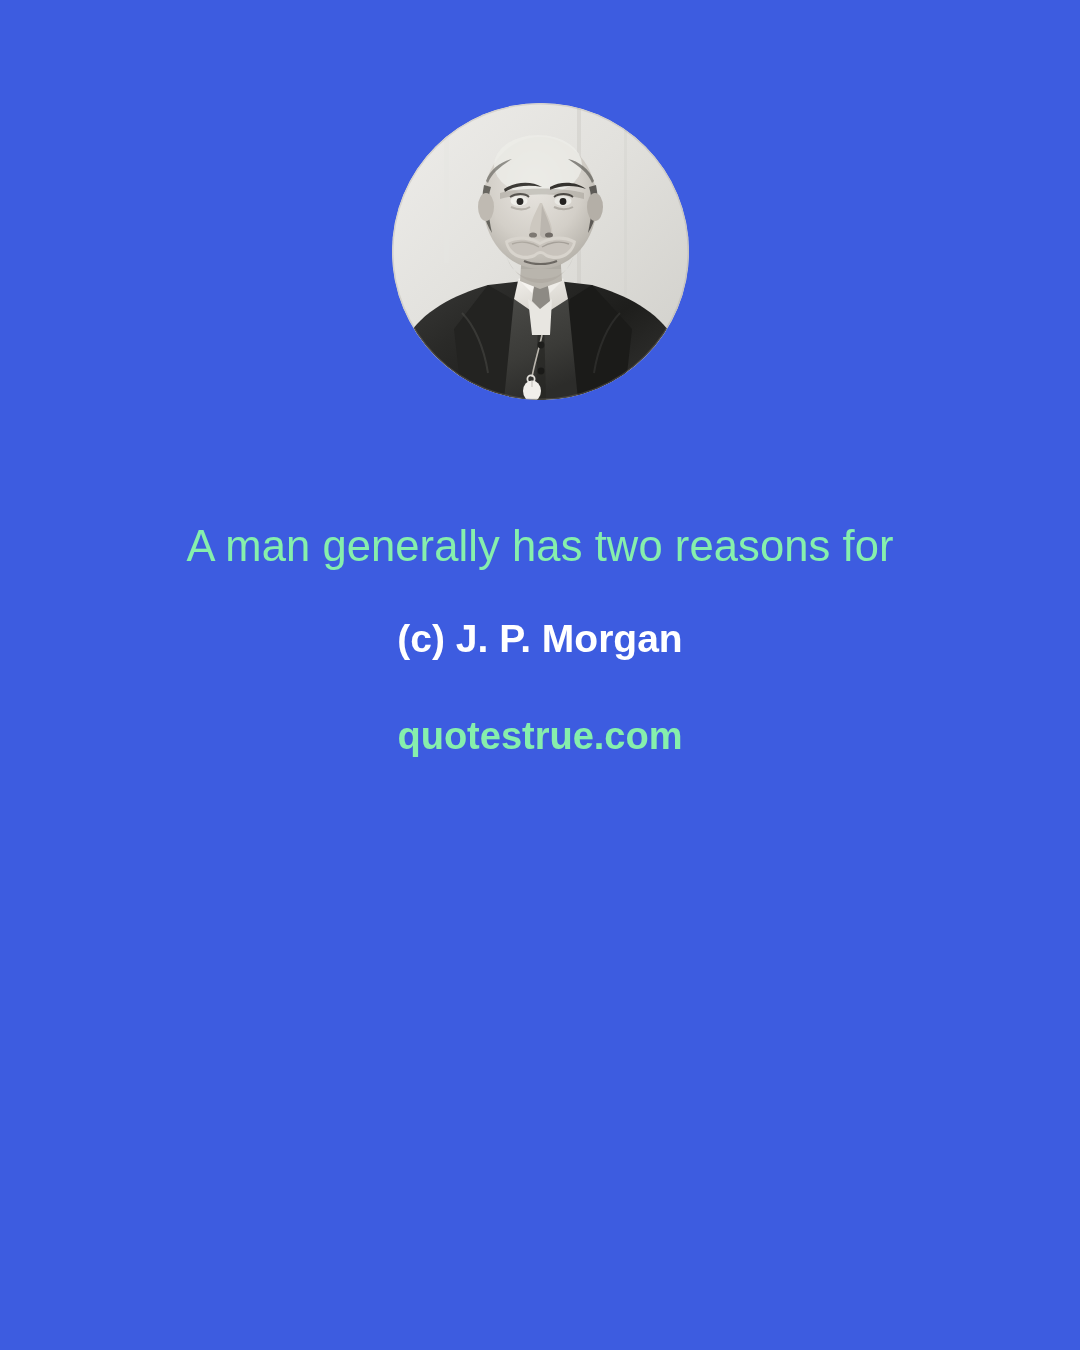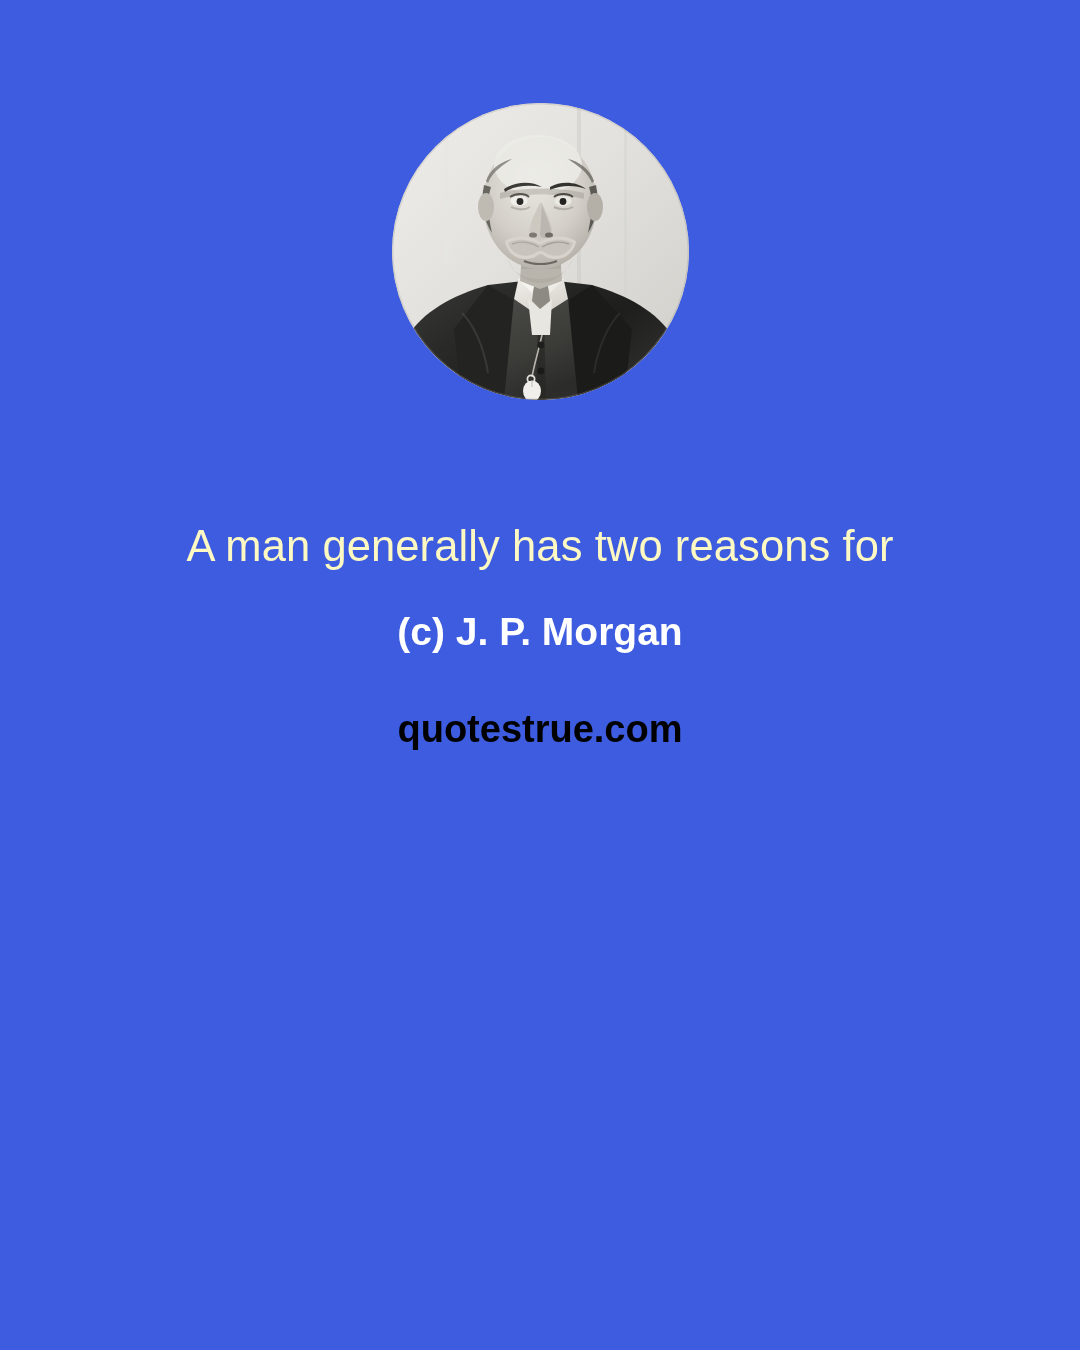--- a/index.html
+++ b/index.html
@@ -40,40 +40,40 @@
   
   #text-block {
     position: absolute;
     left: 0;
     top: 498px;
     width: 1080px;
     text-align: center;
   }
   .quote-line {
     display: block;
-    color: #fef9c3;
+    color: #86efac;
     font-size: 43.5px;
     line-height: 97px;
     font-weight: 400;
     letter-spacing: 0.1px;
     white-space: nowrap;
   }
   #attribution {
     display: block;
-    margin-top: 13px;
+    margin-top: 20px;
     color: #ffffff;
     font-size: 39px;
     line-height: 48px;
     font-weight: 700;
     white-space: nowrap;
   }
   #site {
     display: block;
     margin-top: 50px;
-    color: #000000;
+    color: #86efac;
     font-size: 38px;
     line-height: 46px;
     font-weight: 700;
     white-space: nowrap;
   }
 </style>
 </head>
 <body>
 
 <div id="card">

